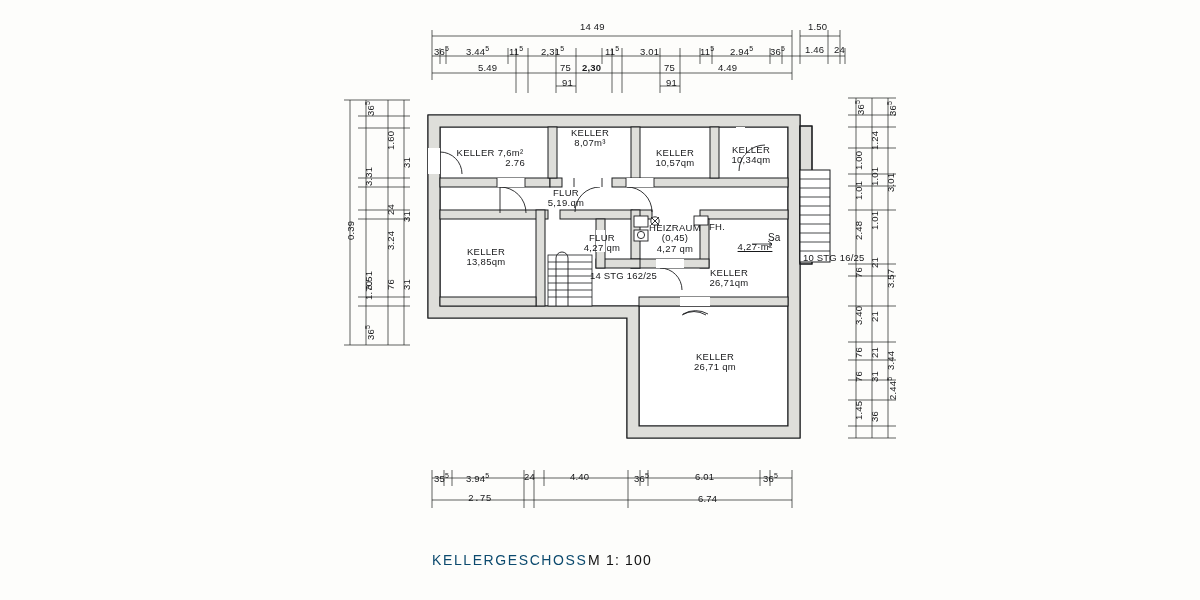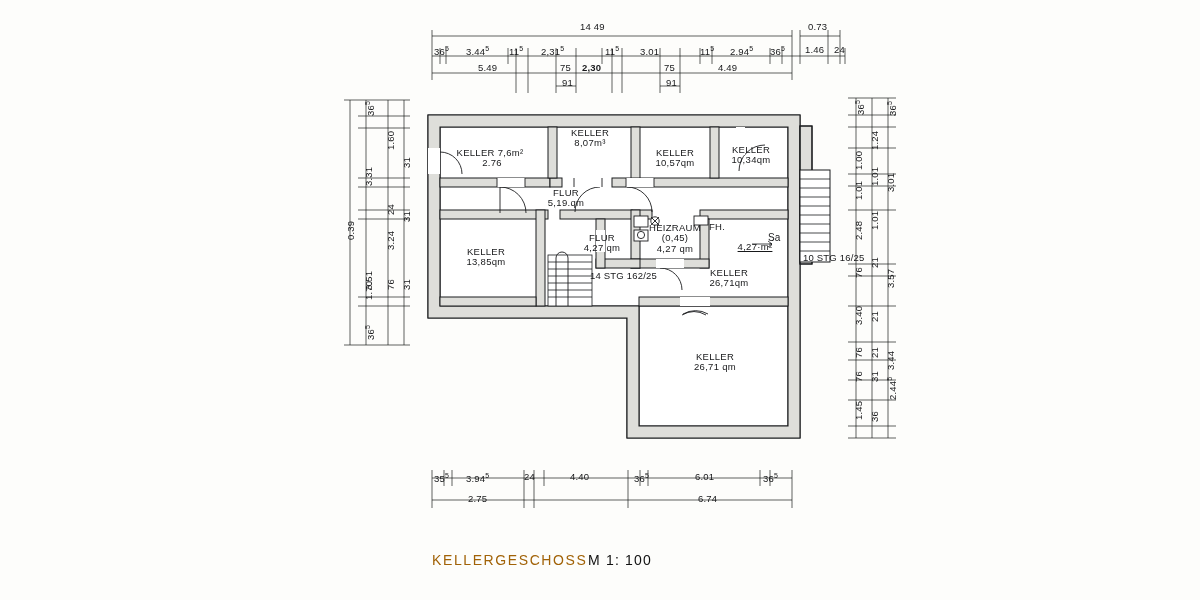--- a/index.html
+++ b/index.html
@@ -38,21 +38,21 @@
     letter-spacing: 0.3px;
   }
   .room .l2 { display: block; }
   .vert {
     transform-origin: 0 0;
     transform: rotate(-90deg);
   }
   .title {
     font-size: 14px;
     letter-spacing: 1.6px;
-    color: #a16207;
+    color: #0c4a6e;
   }
   .scale {
     font-size: 14px;
     letter-spacing: 1.2px;
     color: #111;
   }
   .sup { font-size: 7px; vertical-align: super; }
 </style>
 </head>
 <body>
@@ -302,21 +302,21 @@
         <line x1="848" y1="360" x2="896" y2="360"></line>
         <line x1="848" y1="380" x2="896" y2="380"></line>
         <line x1="848" y1="400" x2="896" y2="400"></line>
         <line x1="848" y1="426" x2="896" y2="426"></line>
         <line x1="848" y1="438" x2="896" y2="438"></line>
       </g>
     </g>
   </svg>
 
   <div class="lbl dim" style="left:580px; top:22px;">14 49</div>
-  <div class="lbl dim" style="left:808px; top:22px;">0.73</div>
+  <div class="lbl dim" style="left:808px; top:22px;">1.50</div>
 
   <div class="lbl dim" style="left:434px; top:45px;"><span>36</span><span class="sup">5</span></div>
   <div class="lbl dim" style="left:466px; top:45px;"><span>3.44</span><span class="sup">5</span></div>
   <div class="lbl dim" style="left:509px; top:45px;"><span>11</span><span class="sup">5</span></div>
   <div class="lbl dim" style="left:541px; top:45px;"><span>2,31</span><span class="sup">5</span></div>
   <div class="lbl dim" style="left:605px; top:45px;"><span>11</span><span class="sup">5</span></div>
   <div class="lbl dim" style="left:640px; top:45px;"><span>3.01</span><span class="sup"></span></div>
   <div class="lbl dim" style="left:700px; top:45px;"><span>11</span><span class="sup">5</span></div>
   <div class="lbl dim" style="left:730px; top:45px;"><span>2.94</span><span class="sup">5</span></div>
   <div class="lbl dim" style="left:770px; top:45px;"><span>36</span><span class="sup">5</span></div>
@@ -375,26 +375,26 @@
   <div class="lbl dim vert" style="left:886px; top:400px;"><span>2.44</span><span class="sup">5</span></div>
 
   <div class="lbl dim" style="left:434px; top:472px;"><span>35</span><span class="sup">5</span></div>
   <div class="lbl dim" style="left:466px; top:472px;"><span>3.94</span><span class="sup">5</span></div>
   <div class="lbl dim" style="left:524px; top:472px;">24</div>
   <div class="lbl dim" style="left:570px; top:472px;">4.40</div>
   <div class="lbl dim" style="left:634px; top:472px;"><span>36</span><span class="sup">5</span></div>
   <div class="lbl dim" style="left:695px; top:472px;">6.01</div>
   <div class="lbl dim" style="left:763px; top:472px;"><span>36</span><span class="sup">5</span></div>
 
-  <div class="lbl dim" style="left:468px; top:494px;">2.75</div>
+  <div class="lbl dim" style="left:468px; top:494px;font-family:Liberation Mono, monospace;">2.75</div>
   <div class="lbl dim" style="left:698px; top:494px;">6.74</div>
 
   <div class="lbl room" style="left:455px; top:148px; width:70px;">
     <span>KELLER</span><span> </span><span>7,6m²</span>
-    <span class="l2" style="text-align:center; padding-left:4px;">2.76</span>
+    <span class="l2" style="text-align:right; padding-left:4px;">2.76</span>
   </div>
 
   <div class="lbl room" style="left:552px; top:128px; width:76px;">
     <span>KELLER</span>
     <span class="l2">8,07m³</span>
   </div>
 
   <div class="lbl room" style="left:640px; top:148px; width:70px;">
     <span>KELLER</span>
     <span class="l2">10,57qm</span>

